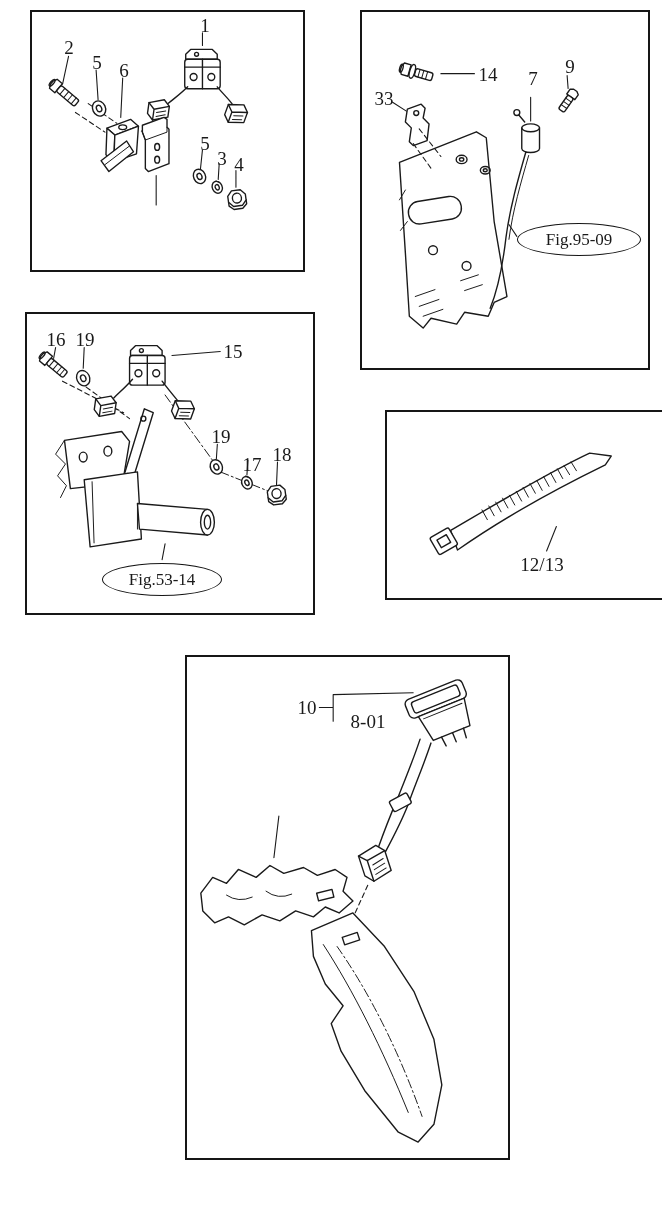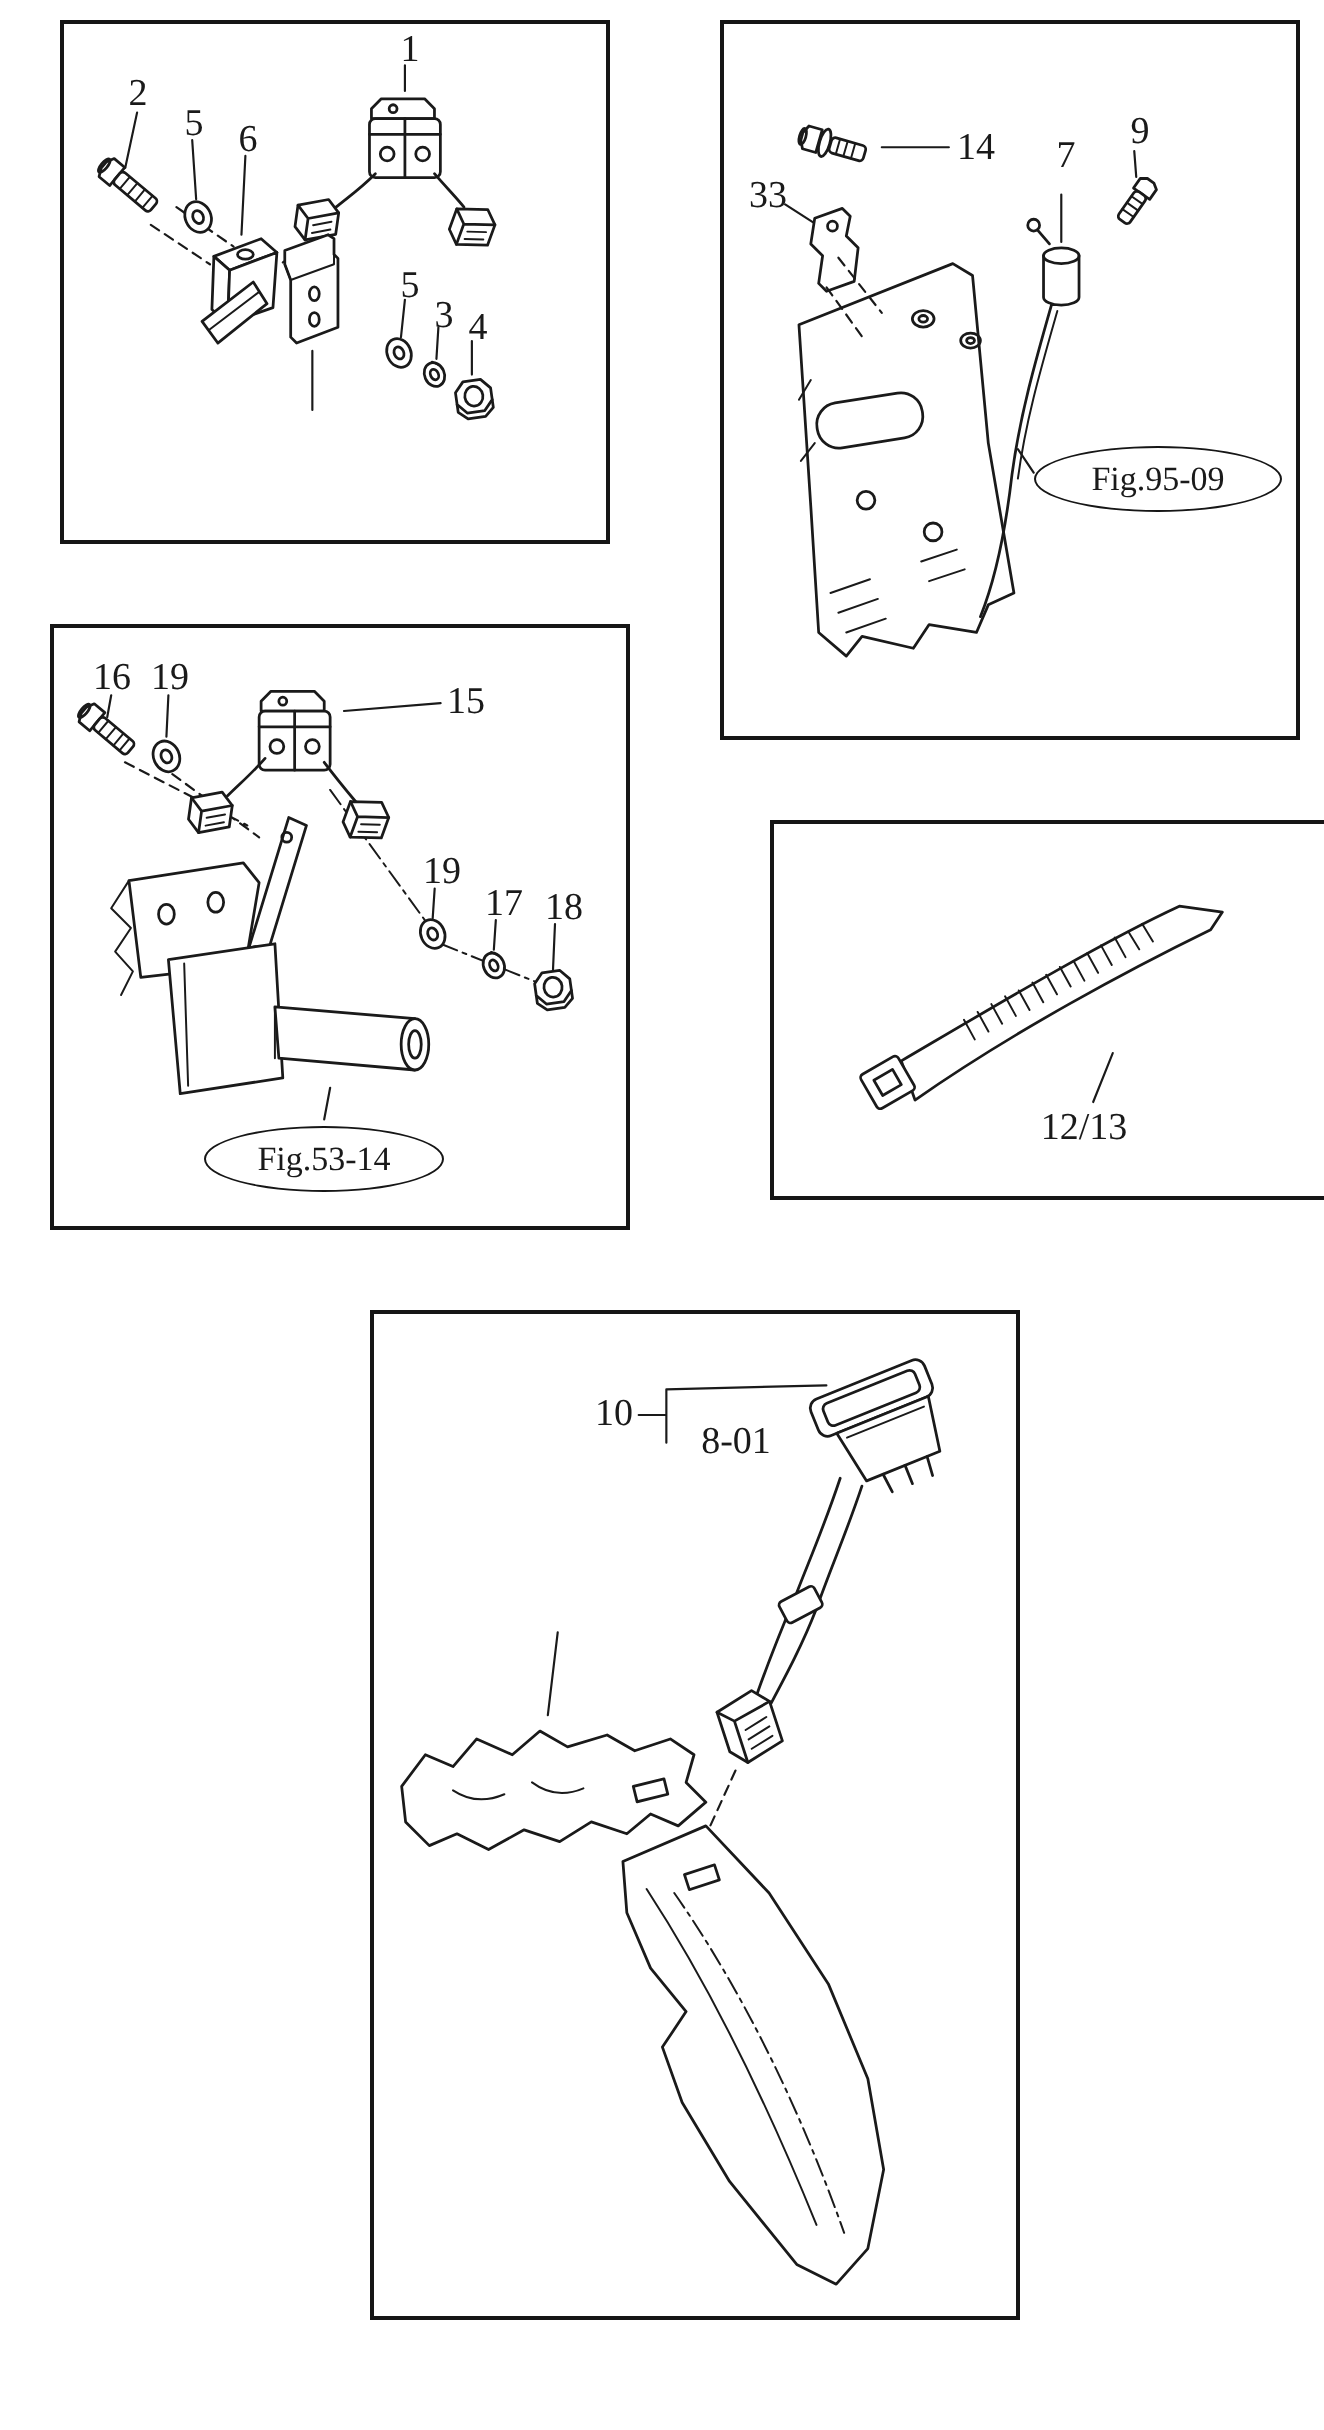--- a/index.html
+++ b/index.html
@@ -202,21 +202,21 @@
     <g transform="translate(253,182) rotate(-8)">
       <path d="M-9,3 L-9,7 L-4.5,11 L4.5,11 L9,7 L9,3"></path>
       <path class="fillw" d="M-9,-3 L-4.5,-8 L4.5,-8 L9,-3 L9,3 L4.5,8 L-4.5,8 L-9,3 Z"></path>
       <ellipse rx="4.6" ry="5"></ellipse>
     </g>
   </svg>
   <span class="callout" style="left:29px;top:25px">16</span>
   <span class="callout" style="left:58px;top:25px">19</span>
   <span class="callout" style="left:206px;top:37px">15</span>
   <span class="callout" style="left:194px;top:122px">19</span>
-  <span class="callout" style="left:225px;top:138px">17</span>
+  <span class="callout" style="left:225px;top:150px">17</span>
   <span class="callout" style="left:255px;top:140px">18</span>
   <div class="fig-ellipse" style="left:75px;top:249px;width:120px;height:33px">
     <span>Fig.53-14</span>
   </div>
 </section>
 
 <section class="panel" style="left:365px;top:410px;width:285px;height:190px;margin-left:20px;">
   <svg class="art" viewBox="0 0 285 190">
     <path class="ldr" d="M162,142 L172,117"></path>
     <g>

